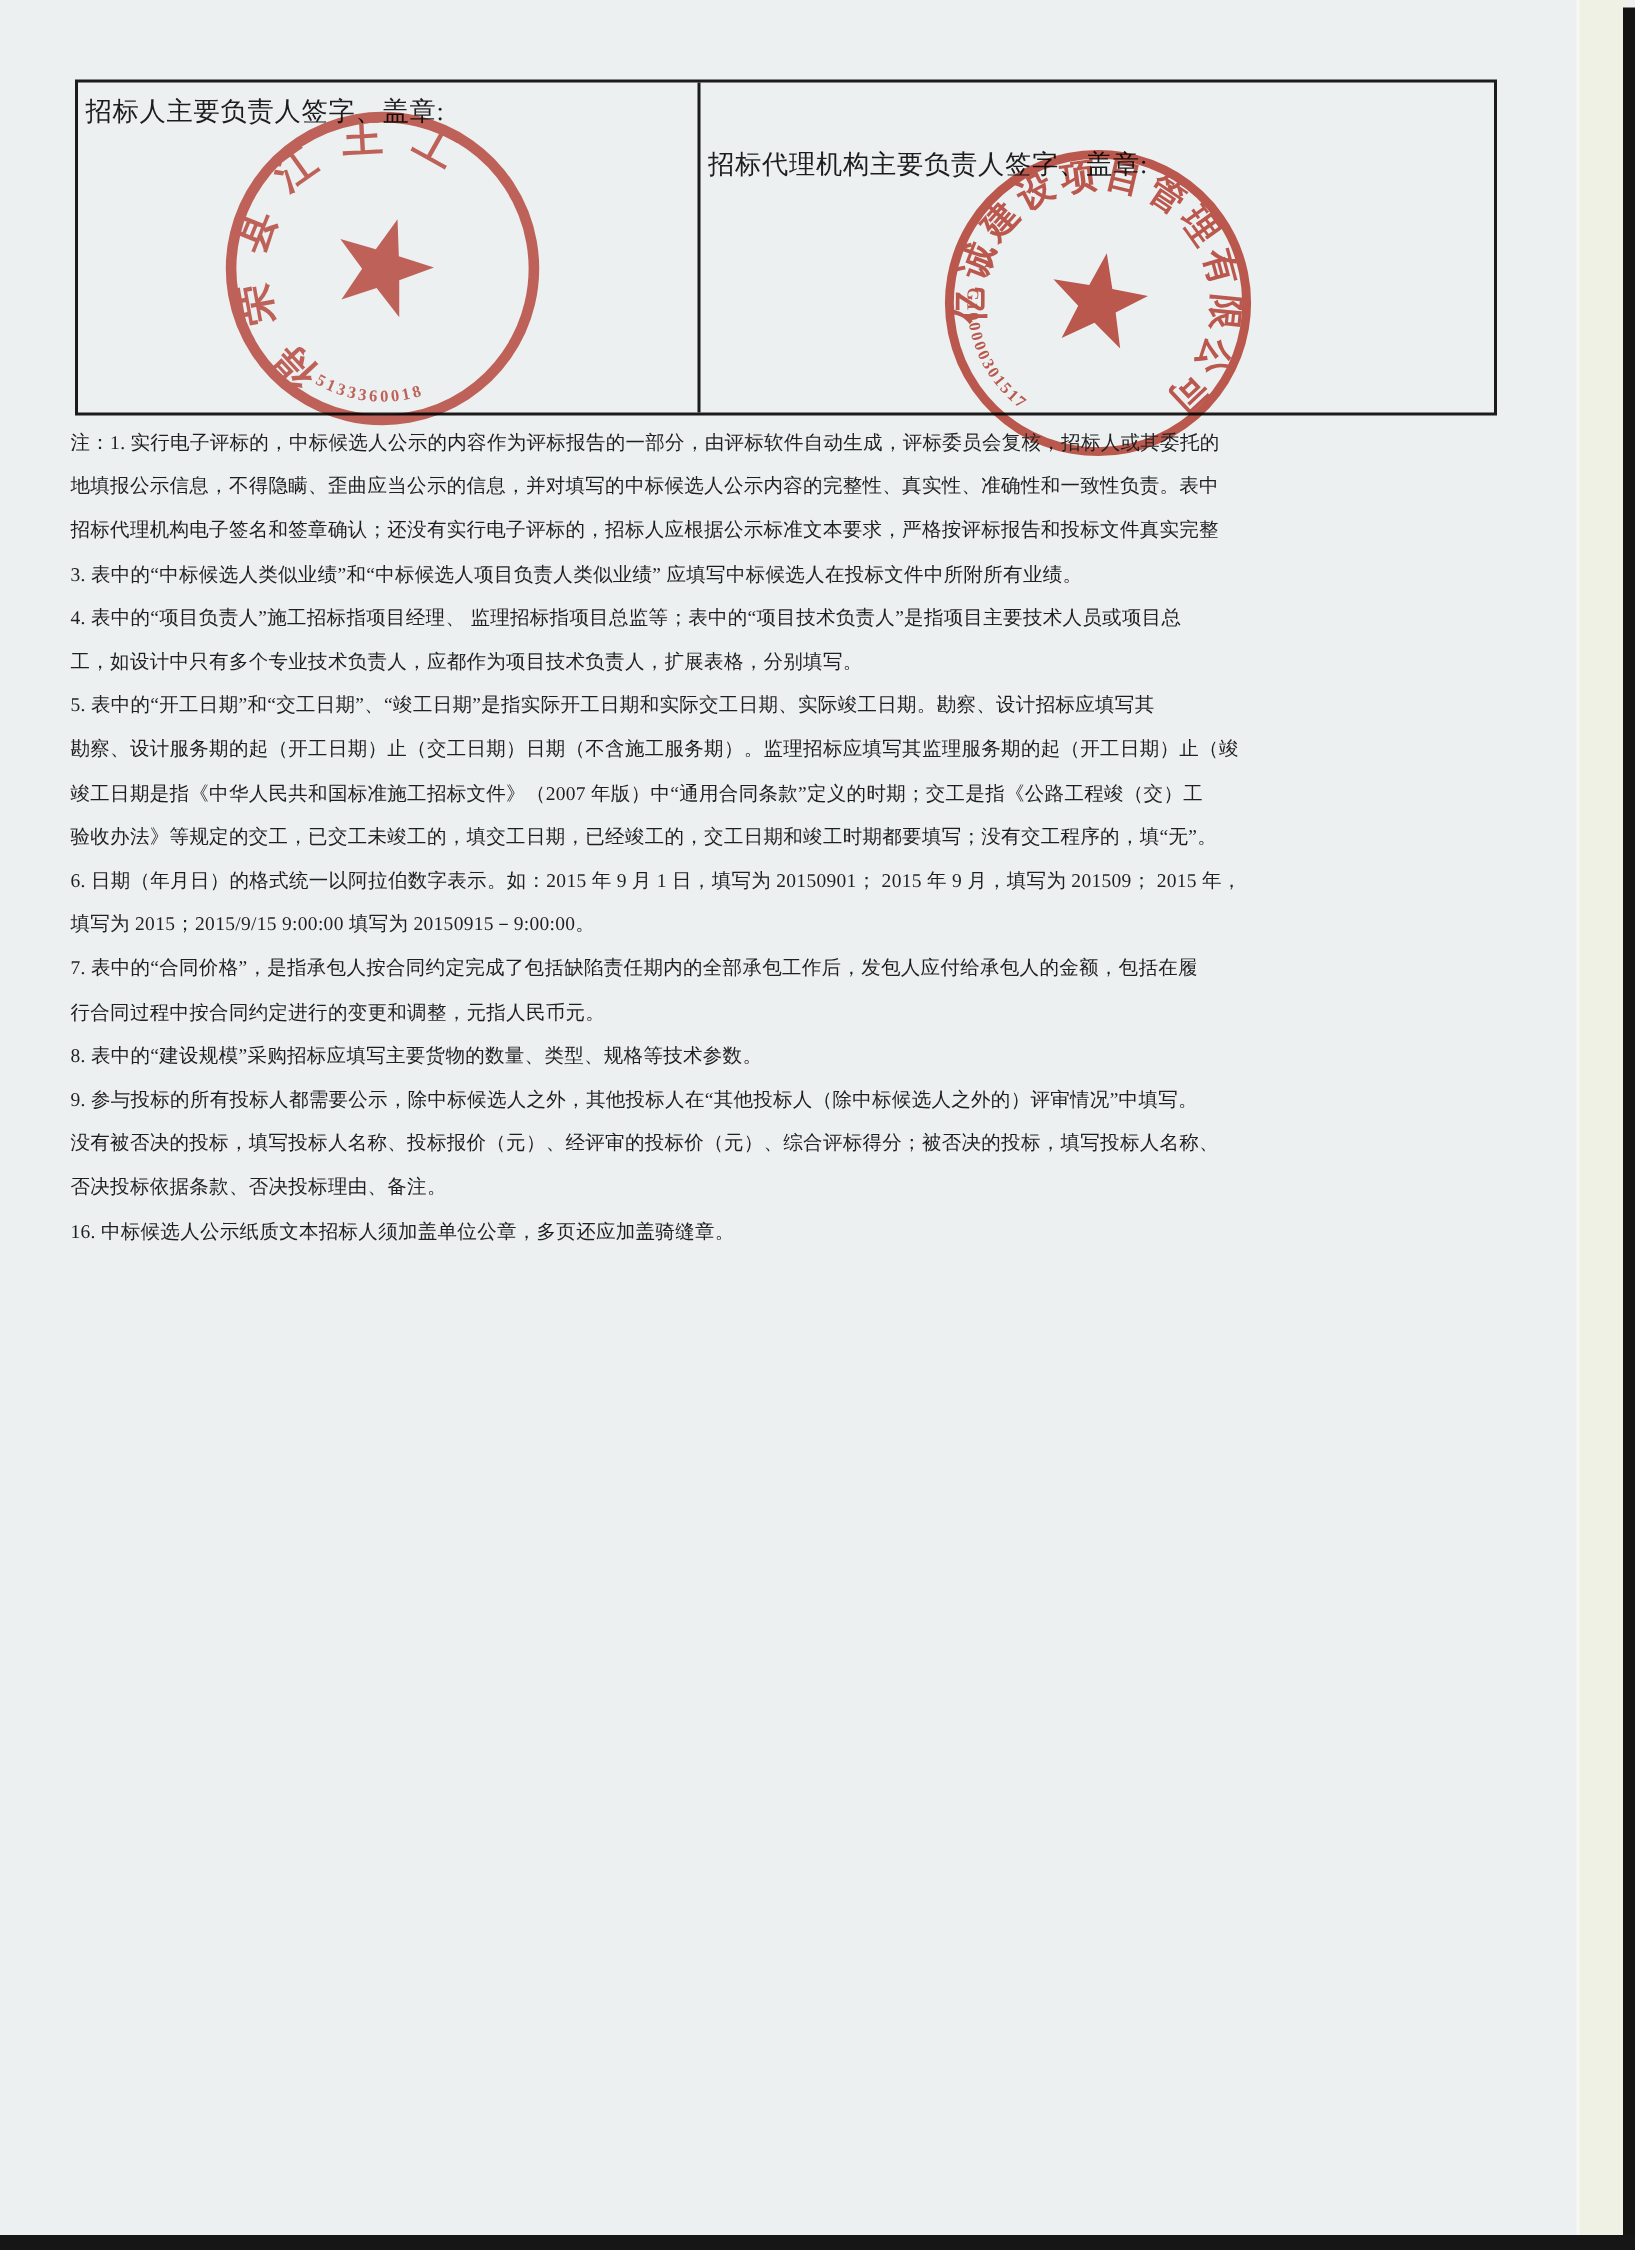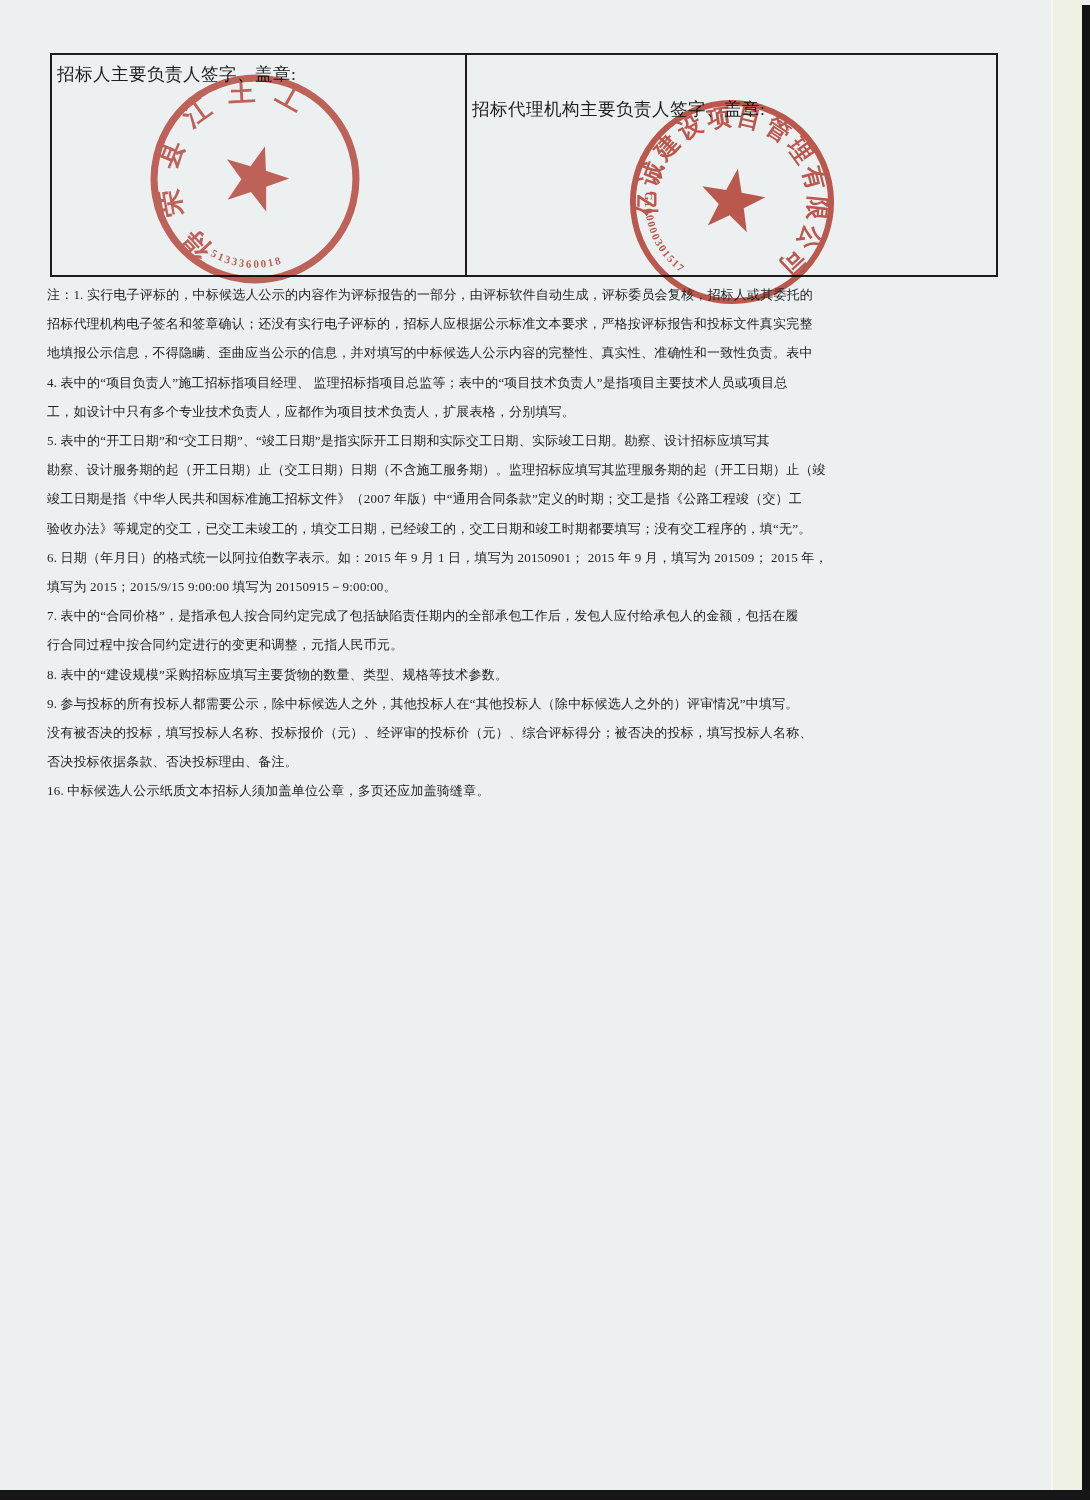--- a/index.html
+++ b/index.html
@@ -79,22 +79,23 @@
             <textPath href="#serialPathR" startOffset="2">G100000301517</textPath>
           </text>
         </g>
       </svg>
     </div>
 
   </div>
 
   <div class="notes">
     <div class="note-line">注：1. 实行电子评标的，中标候选人公示的内容作为评标报告的一部分，由评标软件自动生成，评标委员会复核，招标人或其委托的</div>
+    <div class="note-line">地填报公示信息，不得隐瞒、歪曲应当公示的信息，并对填写的中标候选人公示内容的完整性、真实性、准确性和一致性负责。表中</div>
     <div class="note-line">招标代理机构电子签名和签章确认；还没有实行电子评标的，招标人应根据公示标准文本要求，严格按评标报告和投标文件真实完整</div>
-    <div class="note-line">地填报公示信息，不得隐瞒、歪曲应当公示的信息，并对填写的中标候选人公示内容的完整性、真实性、准确性和一致性负责。表中</div>
+    <div class="note-line">3. 表中的“中标候选人类似业绩”和“中标候选人项目负责人类似业绩” 应填写中标候选人在投标文件中所附所有业绩。</div>
     <div class="note-line">4. 表中的“项目负责人”施工招标指项目经理、 监理招标指项目总监等；表中的“项目技术负责人”是指项目主要技术人员或项目总</div>
     <div class="note-line">工，如设计中只有多个专业技术负责人，应都作为项目技术负责人，扩展表格，分别填写。</div>
     <div class="note-line">5. 表中的“开工日期”和“交工日期”、“竣工日期”是指实际开工日期和实际交工日期、实际竣工日期。勘察、设计招标应填写其</div>
     <div class="note-line">勘察、设计服务期的起（开工日期）止（交工日期）日期（不含施工服务期）。监理招标应填写其监理服务期的起（开工日期）止（竣</div>
     <div class="note-line">竣工日期是指《中华人民共和国标准施工招标文件》（2007 年版）中“通用合同条款”定义的时期；交工是指《公路工程竣（交）工</div>
     <div class="note-line">验收办法》等规定的交工，已交工未竣工的，填交工日期，已经竣工的，交工日期和竣工时期都要填写；没有交工程序的，填“无”。</div>
     <div class="note-line">6. 日期（年月日）的格式统一以阿拉伯数字表示。如：2015 年 9 月 1 日，填写为 20150901； 2015 年 9 月，填写为 201509； 2015 年，</div>
     <div class="note-line">填写为 2015；2015/9/15 9:00:00 填写为 20150915－9:00:00。</div>
     <div class="note-line">7. 表中的“合同价格”，是指承包人按合同约定完成了包括缺陷责任期内的全部承包工作后，发包人应付给承包人的金额，包括在履</div>
     <div class="note-line">行合同过程中按合同约定进行的变更和调整，元指人民币元。</div>

